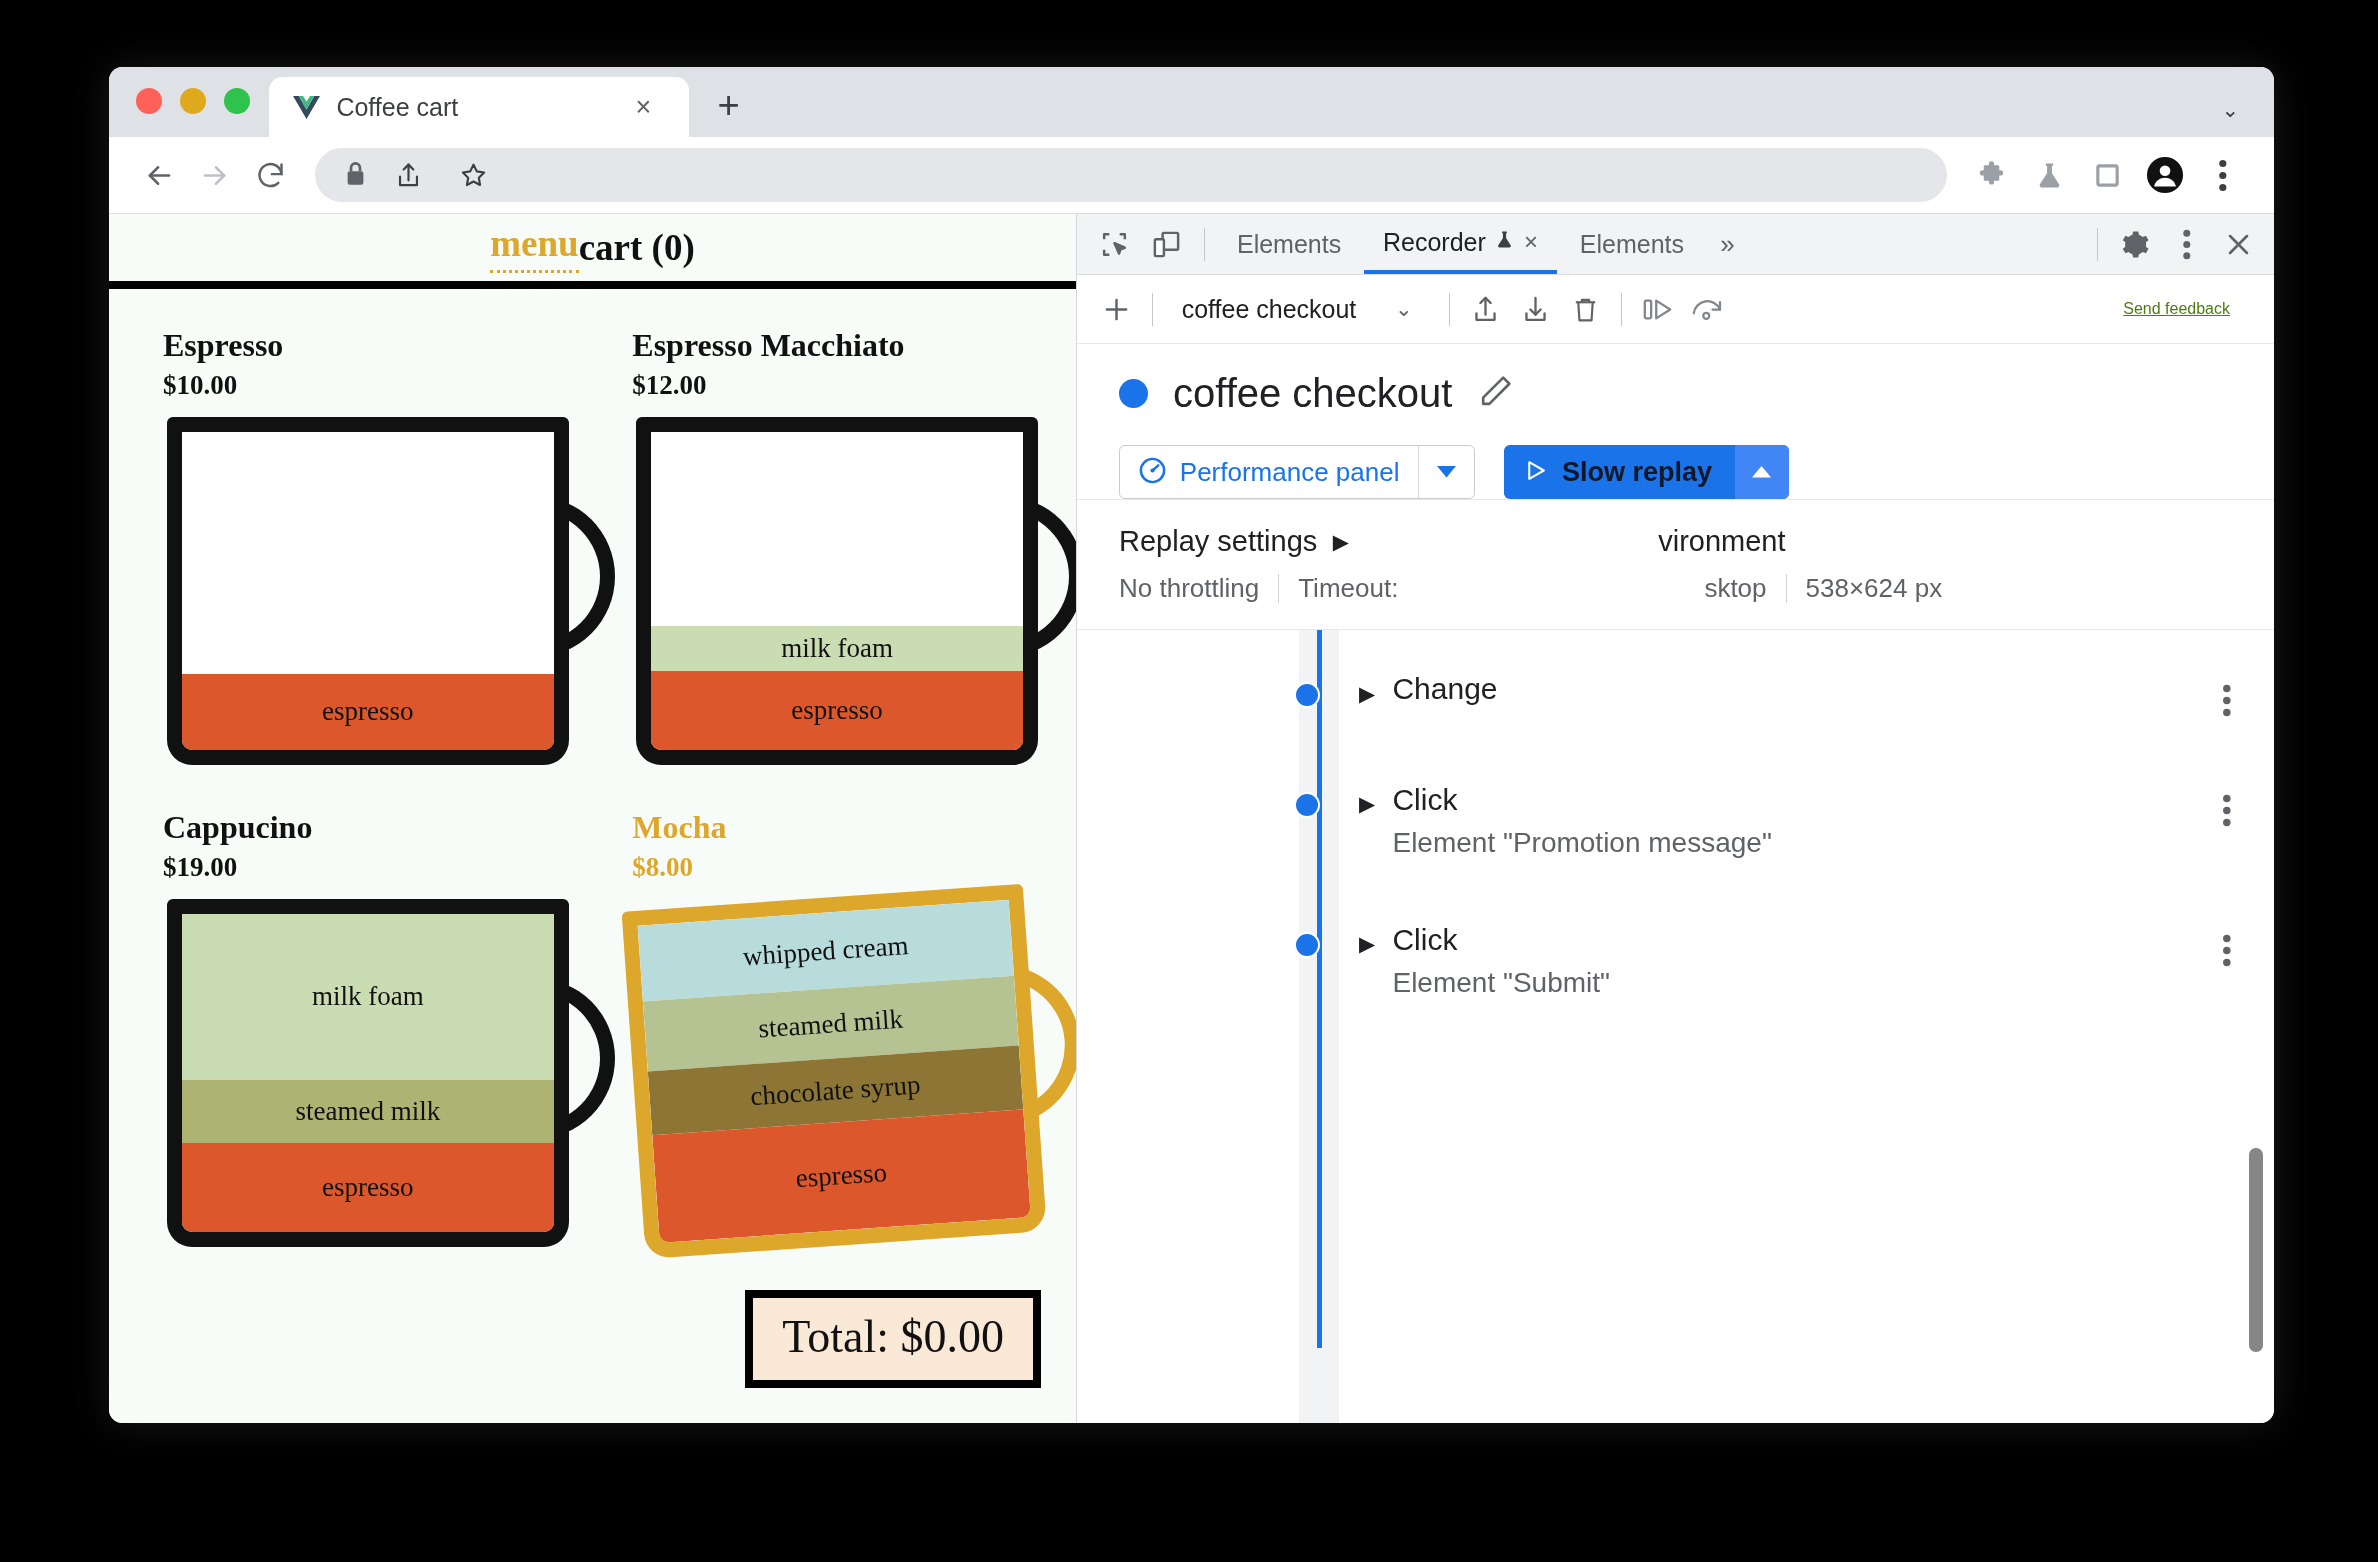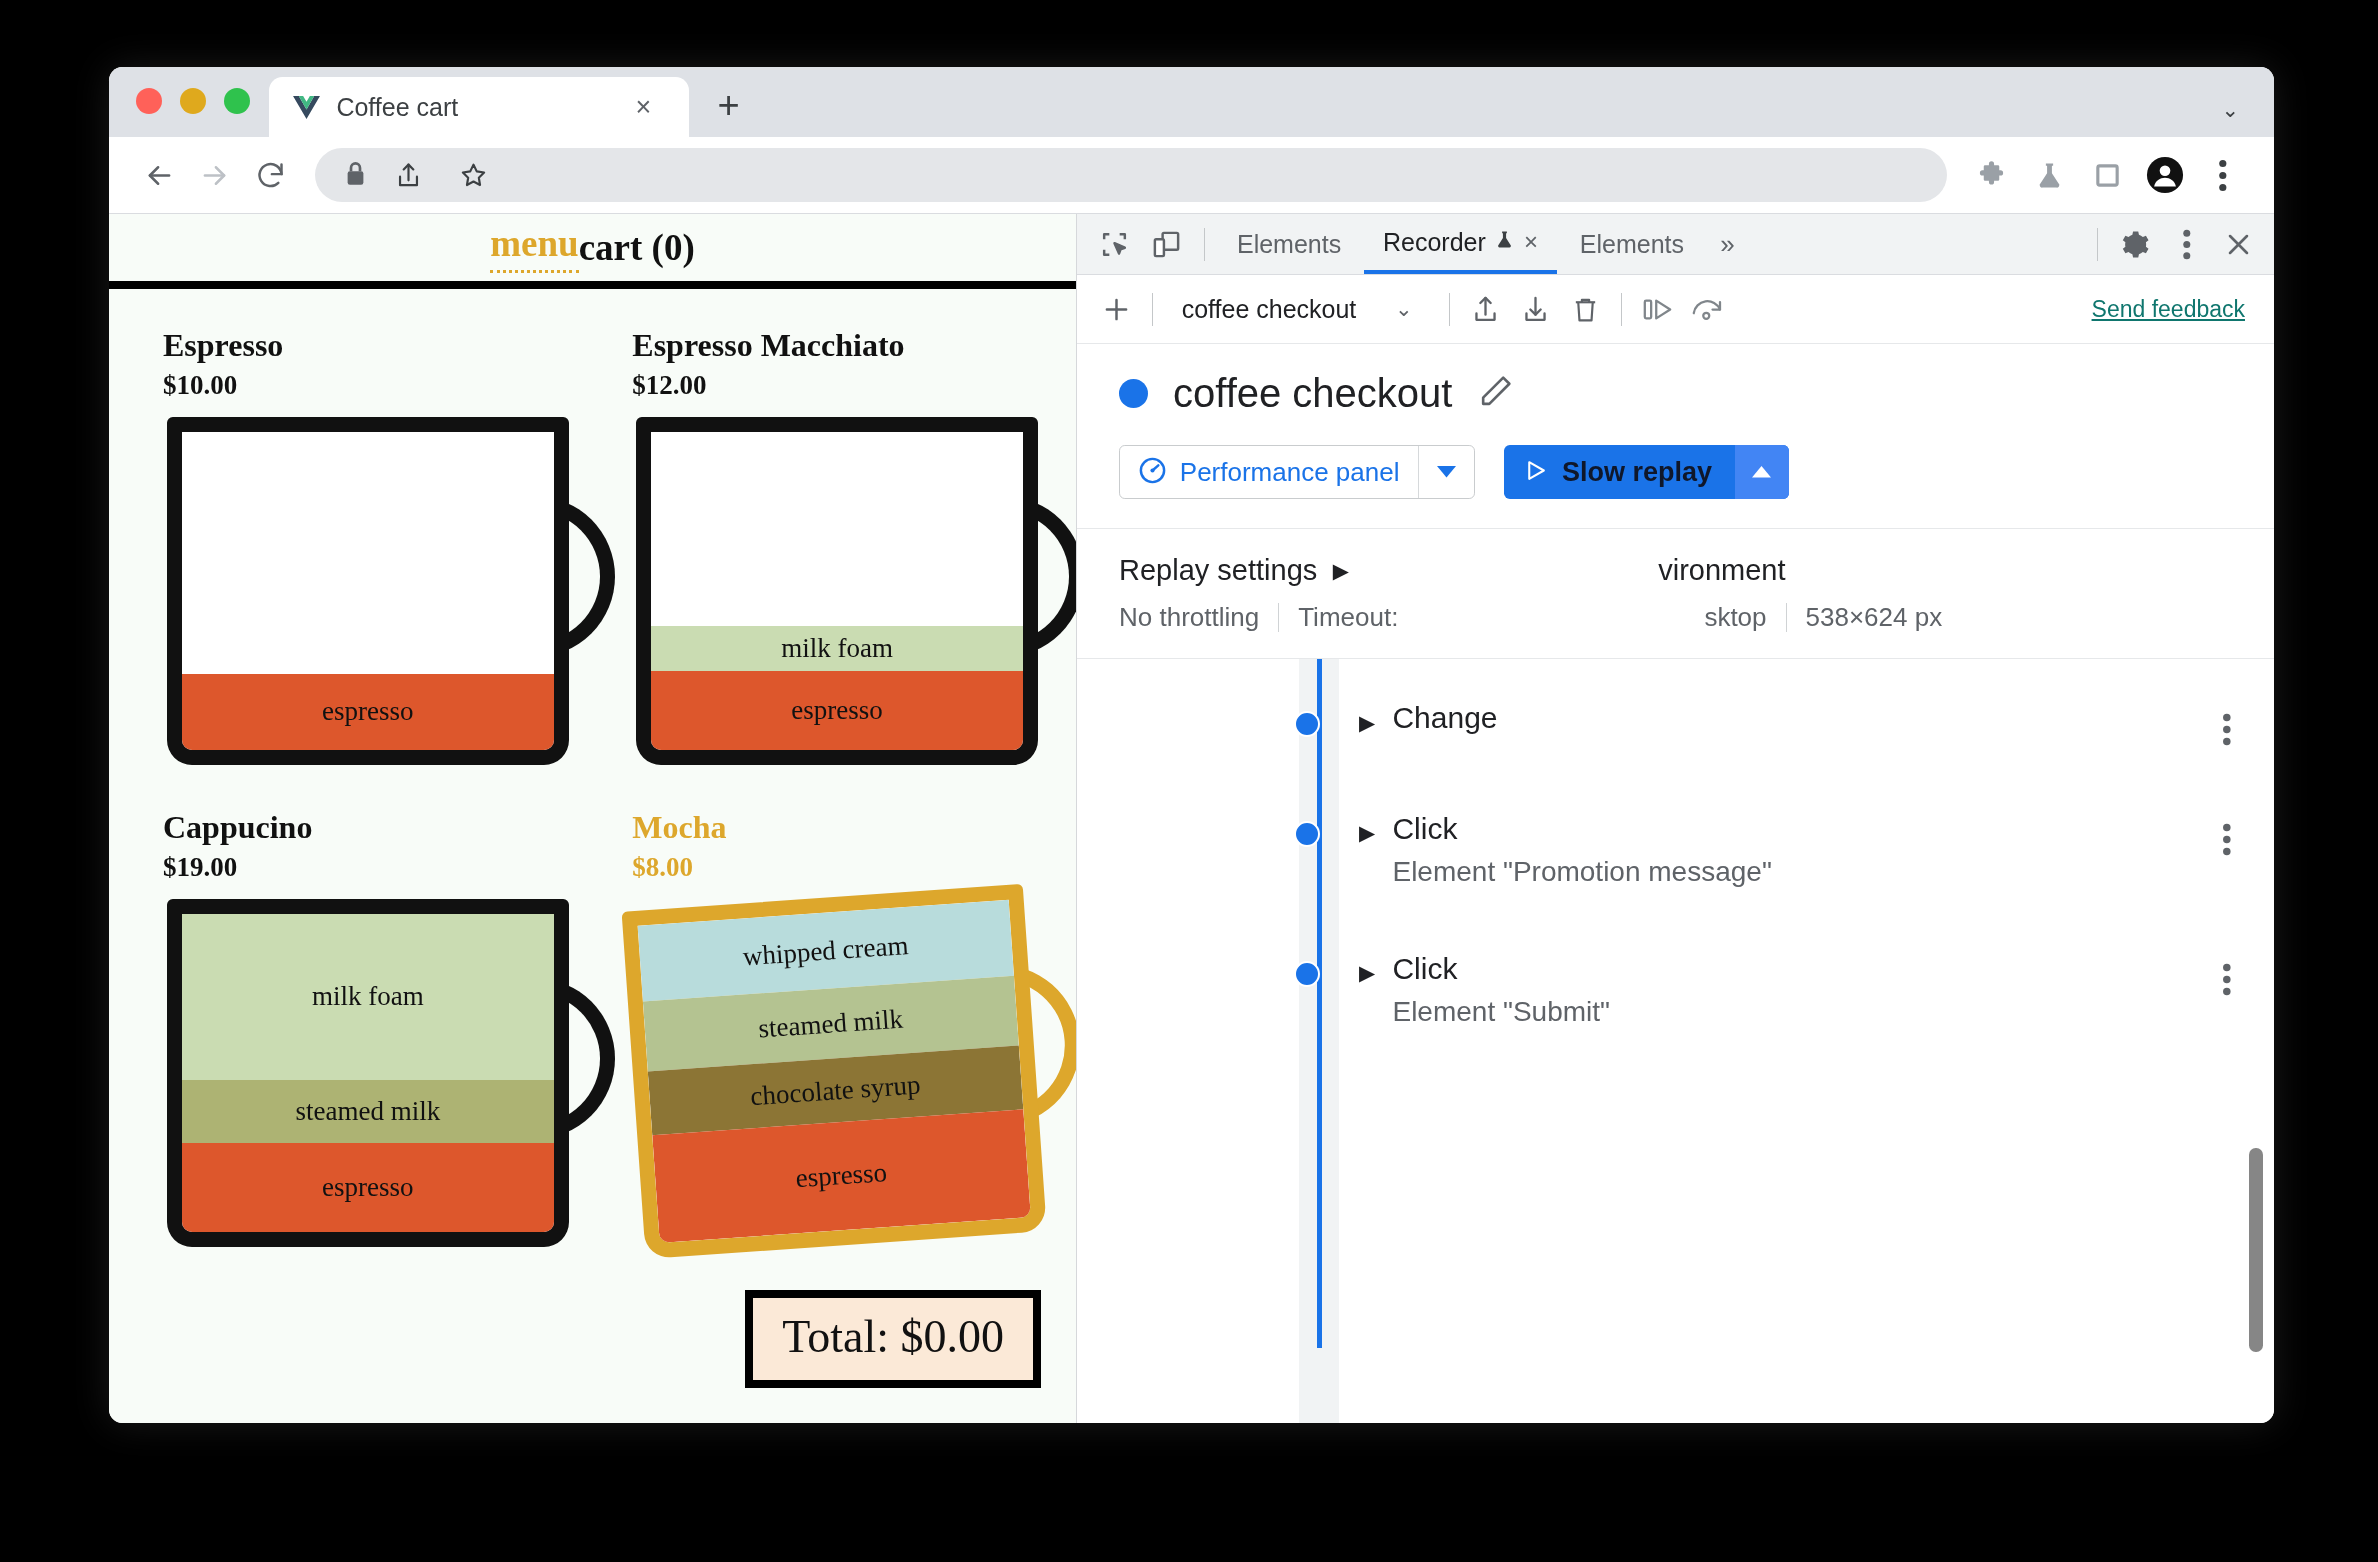--- a/index.html
+++ b/index.html
@@ -191,23 +191,23 @@
 
   .rec-toolbar {
     height: 69px; background: #fff;
     display: flex; align-items: center;
     padding: 0 21px 0 15.4px; gap: 1.9px;
     border-bottom: 1px solid #e6e8ea;
   }
   .rec-name { font-size: 25px; color: #202124; margin: 0 3.8px 0 17.3px; white-space: nowrap; }
   .rec-chev { font-size: 21px; color: #5f6368; padding: 0 25px 0 33px; }
   .feedback {
-    font-size: 23px; color: #0f766e;
+    font-size: 16px; color: #4d7c0f;
     text-decoration: underline; white-space: nowrap;
-    margin-left: auto; margin-right: 8px;
+    margin-left: auto; margin-right: 23px;
   }
 
   .rec-head { padding: 27px 0 0 42px; }
   .rec-title-row { display: flex; align-items: center; gap: 25px; }
   .rec-dot { width: 29px; height: 29px; border-radius: 50%; background: #1a73e8; flex: 0 0 auto; }
   .rec-title { font-size: 40px; color: #202124; white-space: nowrap; }
 
   .btn-row { display: flex; align-items: center; gap: 29px; margin: 29px 0 0 0; }
   .perf-btn {
     display: flex; align-items: center; height: 54px;
@@ -227,21 +227,21 @@
   }
   .replay-main { display: flex; align-items: center; gap: 13.4px; padding: 0 23px 0 19px; height: 100%; }
   .replay-label { font-size: 27px; color: #0f172a; font-weight: 700; white-space: nowrap; }
   .replay-arrow {
     width: 54px; height: 100%; background: #4285f4;
     display: flex; align-items: center; justify-content: center;
   }
 
   .settings-sec {
     border-top: 1px solid #e6e8ea; border-bottom: 1px solid #e6e8ea;
-    margin-top: 29px; padding: 25px 0 25px 42px;
+    padding: 25px 0 25px 42px;
   }
   .settings-row1 { display: flex; align-items: center; gap: 15.4px; }
   .settings-label { font-size: 29px; color: #202124; white-space: nowrap; }
   .tri-right { font-size: 21px; color: #202124; }
   .settings-env { font-size: 29px; color: #202124; margin-left: 294px; white-space: nowrap; }
   .settings-row2 { display: flex; align-items: center; margin-top: 15.4px; }
   .sv { font-size: 26px; color: #5f6368; white-space: nowrap; }
   .sv-sep { width: 1px; height: 29px; background: #d0d3d5; margin: 0 19px; }
 
   

